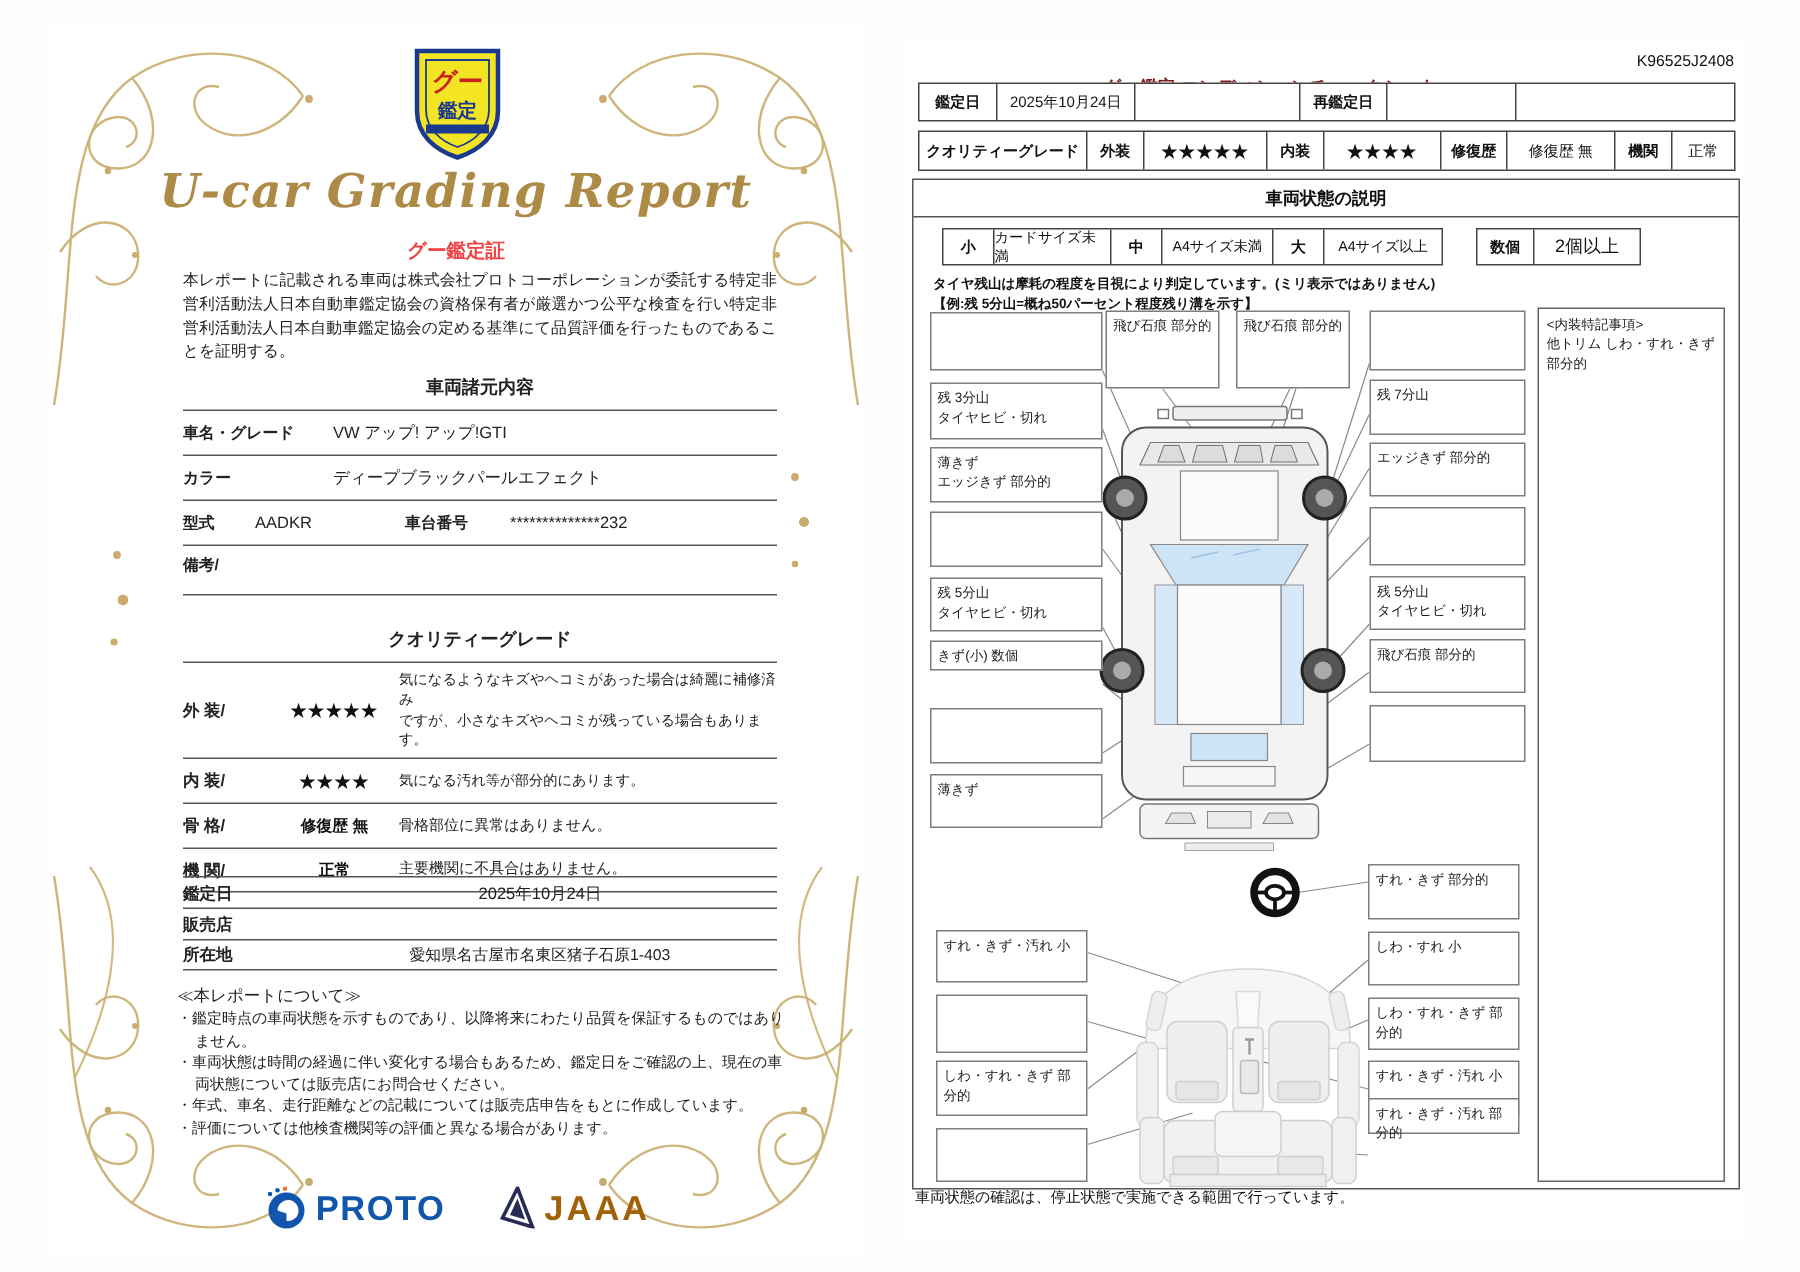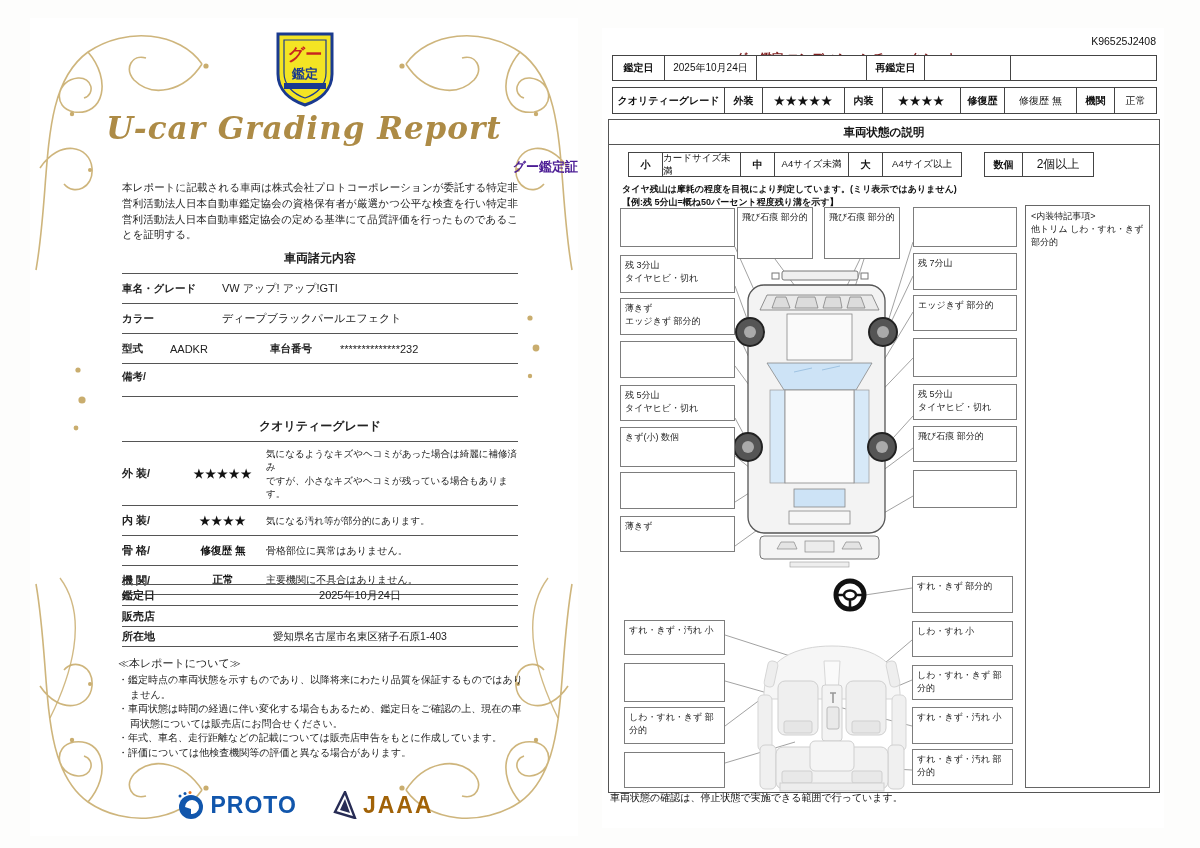--- a/index.html
+++ b/index.html
@@ -6,22 +6,22 @@
   body { font-family:"Liberation Sans", sans-serif; background:#fbfbfa; }
   #canvas { position:relative; width:1200px; height:848px; background:#fdfdfc; overflow:hidden; }
 
   
   .lp { position:absolute; left:30px; top:18px; width:548px; height:818px; background:#fff; }
   .lp-orn { position:absolute; left:0; top:0; z-index:0; }
   .badge-wrap { position:absolute; left:244px; top:12px; z-index:1; }
   .lp-title { position:absolute; top:92px; left:0; width:100%; text-align:center; z-index:1;
     font-family:"DejaVu Serif", serif; font-style:italic; font-weight:600; font-size:31px;
     color:#ad8b46; letter-spacing:1px; }
-  .lp-sub { position:absolute; top:140px; left:0; width:100%; text-align:right; z-index:1;
-    font-size:13px; font-weight:700; color:#4c1d95; }
+  .lp-sub { position:absolute; top:140px; left:0; width:100%; text-align:center; z-index:1;
+    font-size:13px; font-weight:700; color:#ef4444; }
   .lp-intro { position:absolute; left:92px; top:162px; width:396px; z-index:1;
     font-size:10.5px; line-height:1.5; color:#222; text-align:justify; }
 
   .spec { position:absolute; left:92px; top:232px; width:396px; z-index:1; }
   .sec-head { text-align:center; font-size:12px; font-weight:700; color:#222; margin-bottom:6px; }
   .srow { display:flex; align-items:center; border-top:1px solid #555; min-height:30px; font-size:11px; color:#222; }
   .srow:last-child { border-bottom:1px solid #555; }
   .sl { font-weight:700; font-size:10.5px; }
 
   .grade { position:absolute; left:92px; top:400px; width:396px; z-index:1; }
@@ -355,21 +355,21 @@
     </svg>
 
     <div class="ann" style="left:18px; top:180px; width:115px; height:39px"></div>
     <div class="ann" style="left:18px; top:227px; width:115px; height:38px">残 3分山
 タイヤヒビ・切れ</div>
     <div class="ann" style="left:18px; top:270px; width:115px; height:37px">薄きず
 エッジきず 部分的</div>
     <div class="ann" style="left:18px; top:313px; width:115px; height:37px"></div>
     <div class="ann" style="left:18px; top:357px; width:115px; height:36px">残 5分山
 タイヤヒビ・切れ</div>
-    <div class="ann" style="left:18px; top:399px; width:115px; height:40px">きず(小) 数個</div>
+    <div class="ann" style="left:18px; top:399px; width:115px; height:20px">きず(小) 数個</div>
     <div class="ann" style="left:18px; top:444px; width:115px; height:37px"></div>
     <div class="ann" style="left:18px; top:488px; width:115px; height:36px">薄きず</div>
 
     <div class="ann" style="left:135px; top:179px; width:76px; height:52px">飛び石痕 部分的</div>
     <div class="ann" style="left:222px; top:179px; width:76px; height:52px">飛び石痕 部分的</div>
 
     <div class="ann" style="left:311px; top:179px; width:104px; height:40px"></div>
     <div class="ann" style="left:311px; top:225px; width:104px; height:37px">残 7分山</div>
     <div class="ann" style="left:311px; top:267px; width:104px; height:36px">エッジきず 部分的</div>
     <div class="ann" style="left:311px; top:310px; width:104px; height:39px"></div>
@@ -380,21 +380,21 @@
 
     <div class="ann" style="left:22px; top:592px; width:101px; height:35px">すれ・きず・汚れ 小</div>
     <div class="ann" style="left:22px; top:635px; width:101px; height:39px"></div>
     <div class="ann" style="left:22px; top:679px; width:101px; height:37px">しわ・すれ・きず 部分的</div>
     <div class="ann" style="left:22px; top:724px; width:101px; height:36px"></div>
 
     <div class="ann" style="left:310px; top:548px; width:101px; height:37px">すれ・きず 部分的</div>
     <div class="ann" style="left:310px; top:593px; width:101px; height:36px">しわ・すれ 小</div>
     <div class="ann" style="left:310px; top:637px; width:101px; height:35px">しわ・すれ・きず 部分的</div>
     <div class="ann" style="left:310px; top:679px; width:101px; height:37px">すれ・きず・汚れ 小</div>
-    <div class="ann" style="left:310px; top:721px; width:101px; height:36px">すれ・きず・汚れ 部分的</div>
+    <div class="ann" style="left:310px; top:704px; width:101px; height:24px">すれ・きず・汚れ 部分的</div>
 
     <div class="int-notes">
       <div>&lt;内装特記事項&gt;</div>
       <div>他トリム しわ・すれ・きず 部分的</div>
     </div>
 
     <div class="rp-foot">車両状態の確認は、停止状態で実施できる範囲で行っています。</div>
   </div>
 </div>
 

